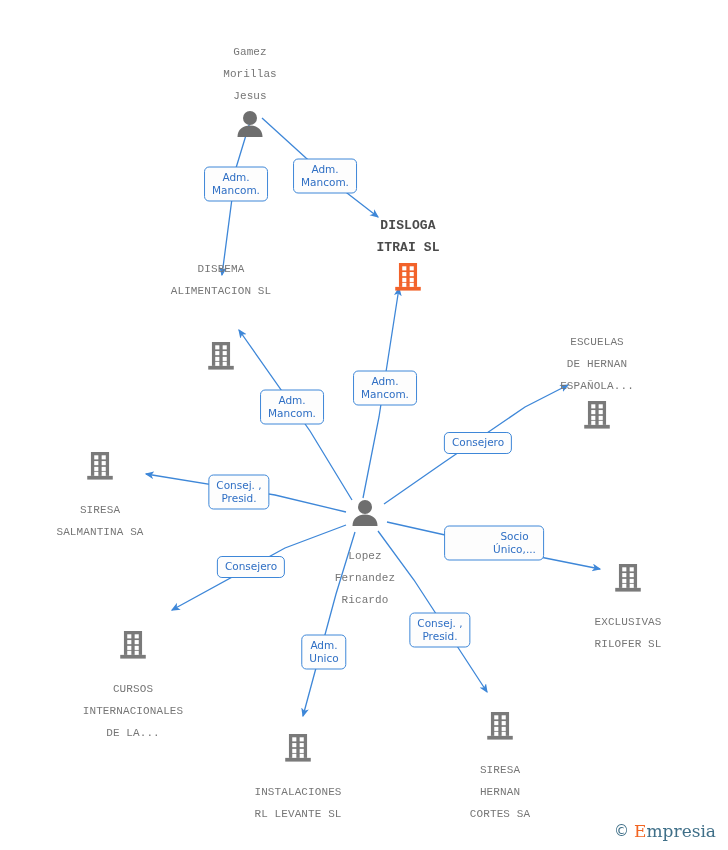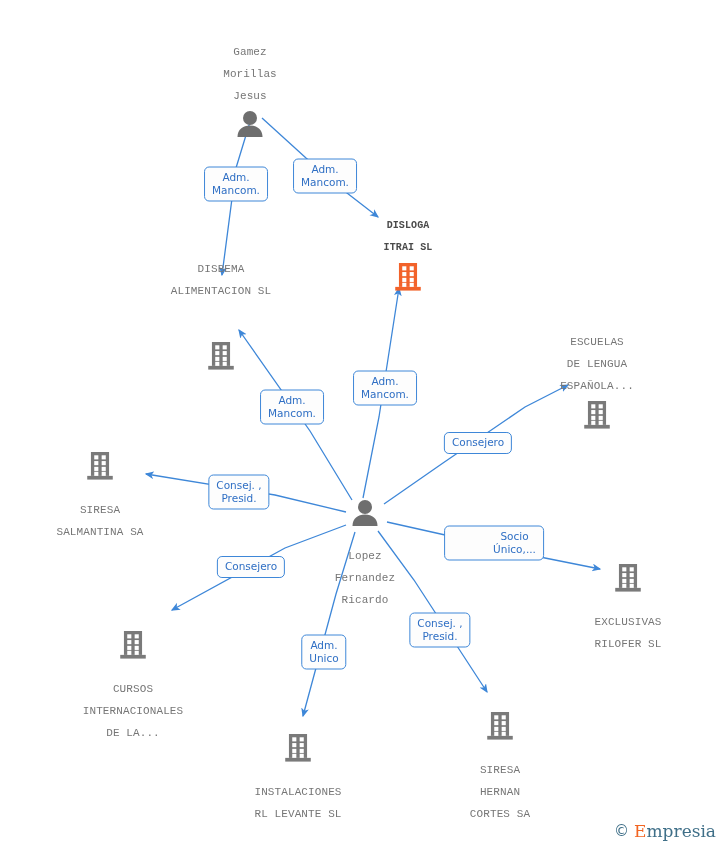--- a/index.html
+++ b/index.html
@@ -38,21 +38,21 @@
     font-size: 11px;
     line-height: 22px;
     color: #767676;
     letter-spacing: 0.1px;
     white-space: pre-line;
     font-family: Liberation Mono, monospace;
   }
   .node-label.target {
     color: #4a4a4a;
     font-weight: bold;
-    font-size: 10px;
+    font-size: 13px;
   }
   .node-icon {
     line-height: 0;
   }
   .node.label-top .node-icon { margin-top: 3px; }
   .node.label-bottom .node-label { margin-top: 18px; }
 
   .edge-label {
     position: absolute;
     transform: translate(-50%, -50%);
@@ -152,21 +152,21 @@
             <rect x="10" y="12" width="5" height="5" fill="#ffffff"></rect>
             <rect x="19" y="12" width="5" height="5" fill="#ffffff"></rect>
             <rect x="10" y="19" width="5" height="5" fill="#ffffff"></rect>
             <rect x="19" y="19" width="5" height="5" fill="#ffffff"></rect>
             <rect x="10" y="25" width="5" height="5" fill="#ffffff"></rect>
             <rect x="19" y="25" width="5" height="5" fill="#ffffff"></rect>
           </svg></div>
       </div>
       <div class="node label-top" style="left: 597px; top: 330.5px;">
         <div class="node-label">ESCUELAS
-DE LENGUA
+DE HERNAN
 ESPAÑOLA...</div>
         <div class="node-icon"><svg width="28" height="30" viewBox="0 0 34 36">
             <rect x="6" y="1" width="22" height="29" fill="#7a7a7a"></rect>
             <rect x="1.5" y="30" width="31" height="4.5" fill="#7a7a7a"></rect>
             <rect x="10" y="5" width="5" height="5" fill="#ffffff"></rect>
             <rect x="19" y="5" width="5" height="5" fill="#ffffff"></rect>
             <rect x="10" y="12" width="5" height="5" fill="#ffffff"></rect>
             <rect x="19" y="12" width="5" height="5" fill="#ffffff"></rect>
             <rect x="10" y="19" width="5" height="5" fill="#ffffff"></rect>
             <rect x="19" y="19" width="5" height="5" fill="#ffffff"></rect>

